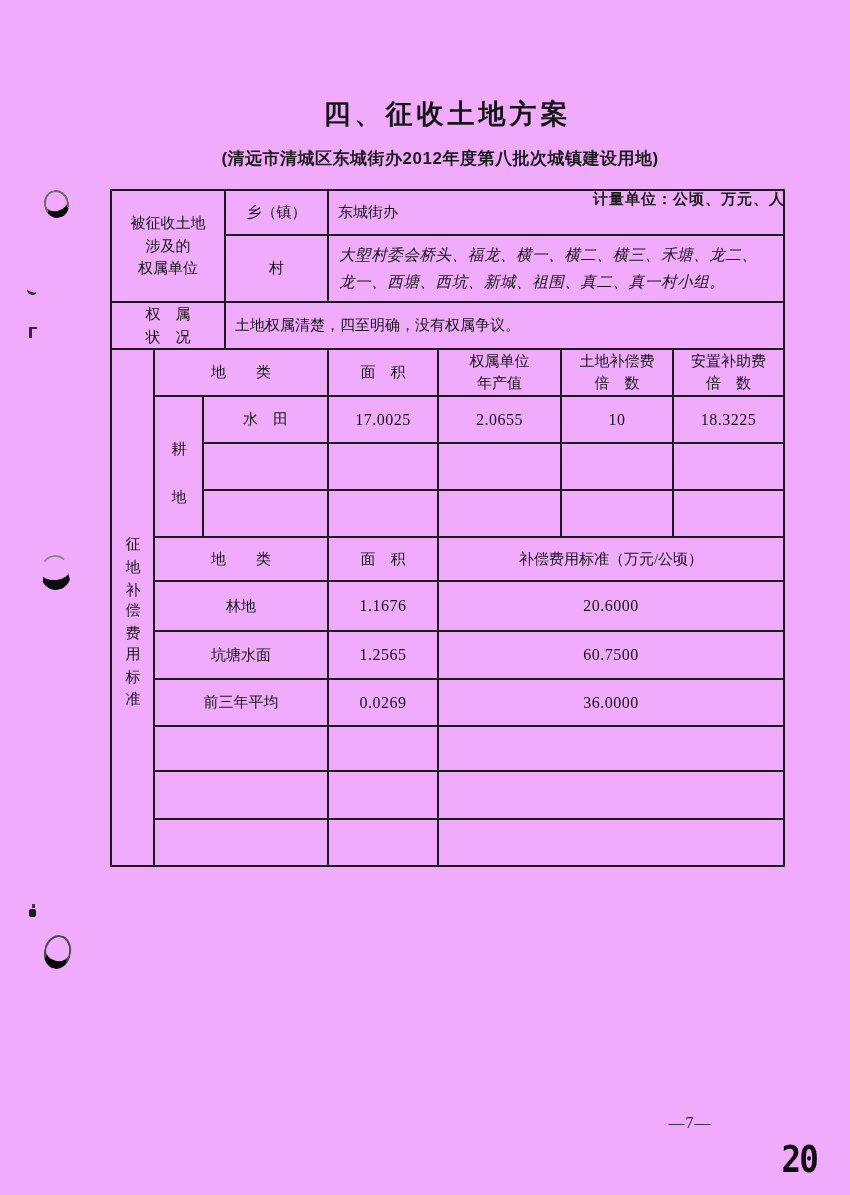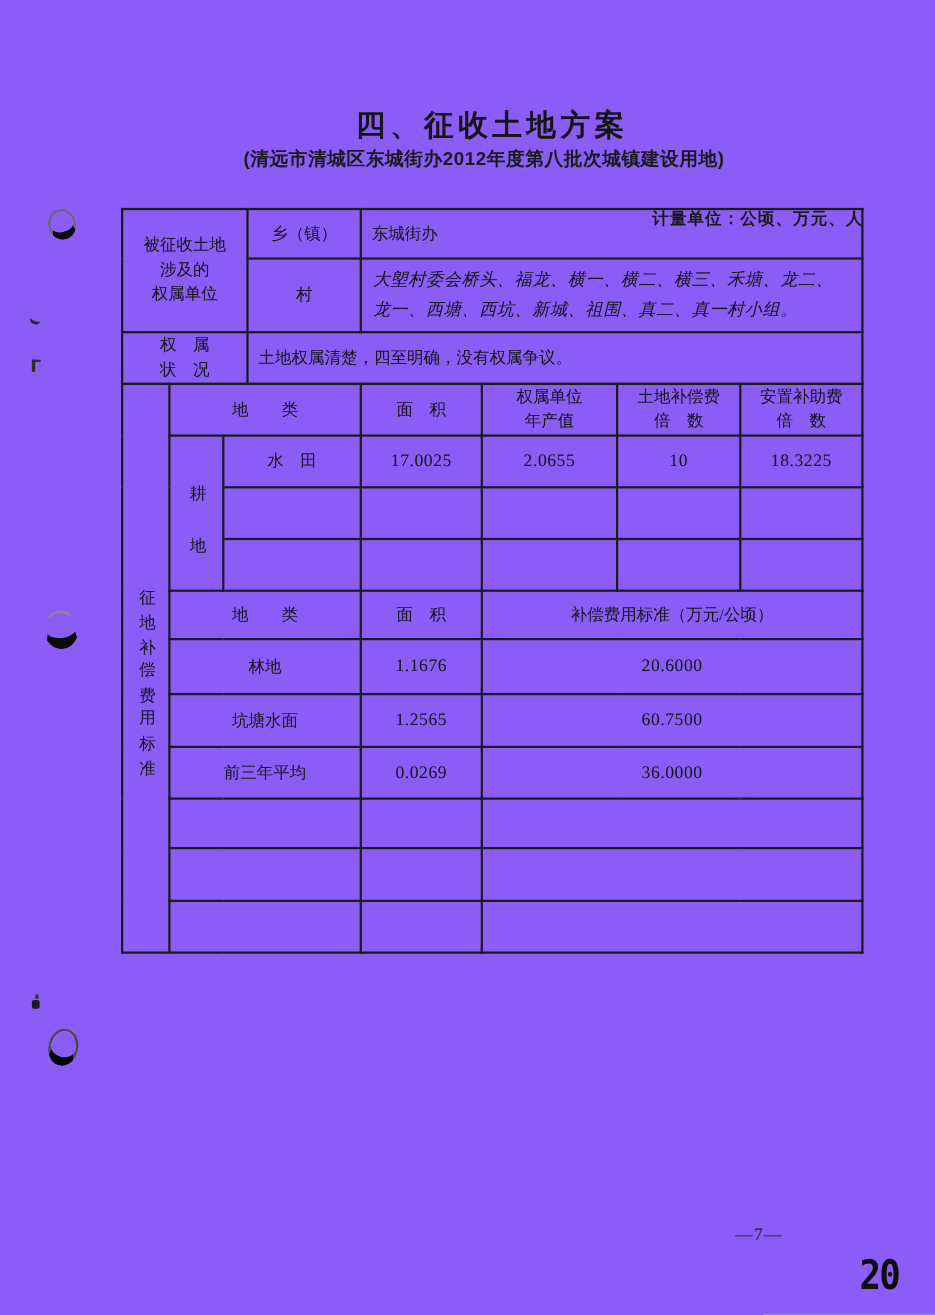--- a/index.html
+++ b/index.html
@@ -4,29 +4,29 @@
 <style>
   html,body{margin:0;padding:0;}
   body{
     width:850px;height:1195px;
     background:#f4f4f2;
     font-family:"Liberation Serif","DejaVu Serif",serif;
     color:#121212;
   }
   .page{
     position:relative;width:850px;height:1195px;
-    background:#8b5cf6;overflow:hidden;
+    background:#f0abfc;overflow:hidden;
   }
   .title{
     position:absolute;left:110px;top:96px;width:675px;
     text-align:center;font-family:"Liberation Sans","DejaVu Sans",sans-serif;
     font-weight:bold;font-size:27px;letter-spacing:4px;color:#151515;
   }
   .subtitle{
-    position:absolute;left:60px;top:133px;width:760px;
+    position:absolute;left:60px;top:147px;width:760px;
     text-align:center;font-family:"Liberation Sans","DejaVu Sans",sans-serif;
     font-weight:bold;font-size:17px;letter-spacing:0.5px;color:#1a1a1a;
   }
   .unit-note{
     position:absolute;left:110px;top:190px;width:675px;
     text-align:right;font-family:"Liberation Sans","DejaVu Sans",sans-serif;
     font-weight:bold;font-size:15px;color:#1a1a1a;letter-spacing:1px;
   }
   .tables{position:absolute;left:110px;top:189px;width:673px;}
   table{border-collapse:collapse;table-layout:fixed;width:673px;}

